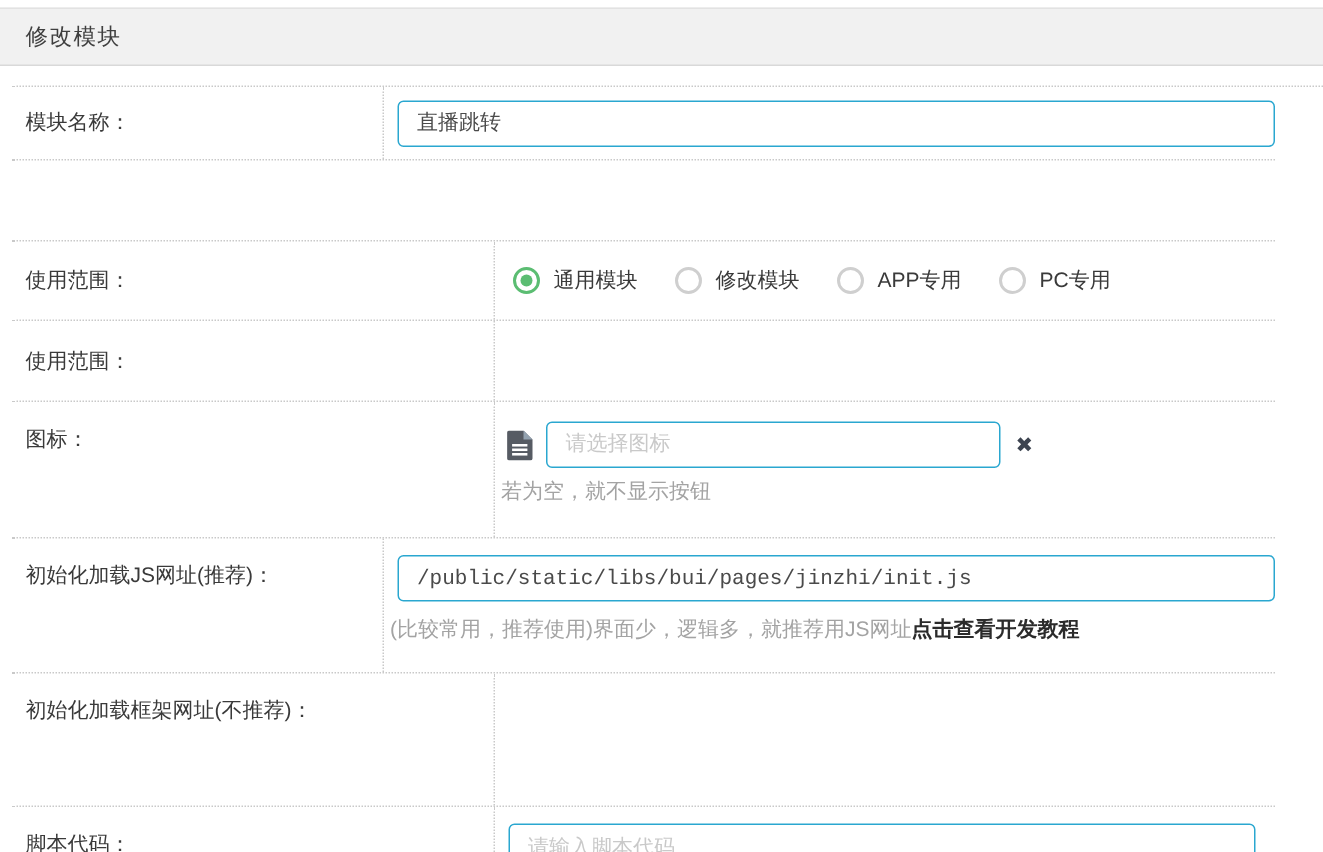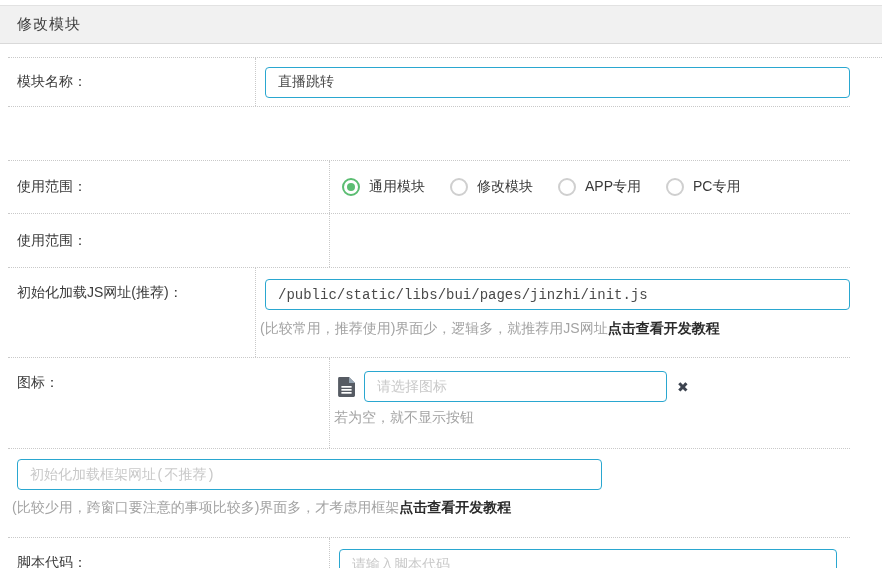--- a/index.html
+++ b/index.html
@@ -107,51 +107,48 @@
           <span class="olabel">PC专用</span>
         </span>
       </div>
     </div>
   </div>
 
   <div class="frow row-center h54">
     <div class="col-label">使用范围：</div>
   </div>
 
-  <div class="frow row-tall h90">
-    <div class="col-label">初始化加载JS网址(推荐)：</div>
-    <div class="col-input pt11">
-      <input class="ti w-full" type="text" value="/public/static/libs/bui/pages/jinzhi/init.js" style="">
-      <div class="note mt10"><span>(比较常用，推荐使用)界面少，逻辑多，就推荐用JS网址</span><span class="link">点击查看开发教程</span></div>
-    </div>
-  </div>
-
   <div class="frow row-tall h91">
     <div class="col-label">图标：</div>
     <div class="col-input">
       <div class="icon-line">
         <svg class="file-icon" width="18" height="20" viewBox="0 0 18 20">
           <path d="M1.5 0 H11 L17 6 V18.6 A1.4 1.4 0 0 1 15.6 20 H1.5 A1.4 1.4 0 0 1 0.1 18.6 V1.4 A1.4 1.4 0 0 1 1.5 0 Z" fill="#565b63"></path>
           <path d="M11 0 L17 6 H11 Z" fill="#93a2b0"></path>
           <rect x="3.4" y="9" width="10.2" height="1.7" fill="#ffffff"></rect>
           <rect x="3.4" y="12" width="10.2" height="1.7" fill="#ffffff"></rect>
           <rect x="3.4" y="15" width="10.2" height="1.7" fill="#ffffff"></rect>
         </svg>
         <input class="ti w-icon" type="text" placeholder="请选择图标" style="">
         <span class="clear-x">✖</span>
       </div>
       <div class="note mt7">若为空，就不显示按钮</div>
     </div>
   </div>
 
+  <div class="frow row-tall h90">
+    <div class="col-label">初始化加载JS网址(推荐)：</div>
+    <div class="col-input pt11">
+      <input class="ti w-full" type="text" value="/public/static/libs/bui/pages/jinzhi/init.js" style="">
+      <div class="note mt10"><span>(比较常用，推荐使用)界面少，逻辑多，就推荐用JS网址</span><span class="link">点击查看开发教程</span></div>
+    </div>
+  </div>
+
   <div class="frow row-tall h89">
-    <div class="col-input pt10">
-      <input class="ti w-full" type="text" placeholder="初始化加载框架网址(不推荐)" style="">
-      <div class="note mt9"><span>(比较少用，跨窗口要注意的事项比较多)界面多，才考虑用框架</span><span class="link">点击查看开发教程</span></div>
-    </div>
+    <div class="col-label">初始化加载框架网址(不推荐)：</div>
   </div>
 
   <div class="frow row-tall last">
     <div class="col-label">脚本代码：</div>
     <div class="col-input pt11">
       <textarea class="ta" placeholder="请输入脚本代码" style=""></textarea>
     </div>
   </div>
 
 </div>

